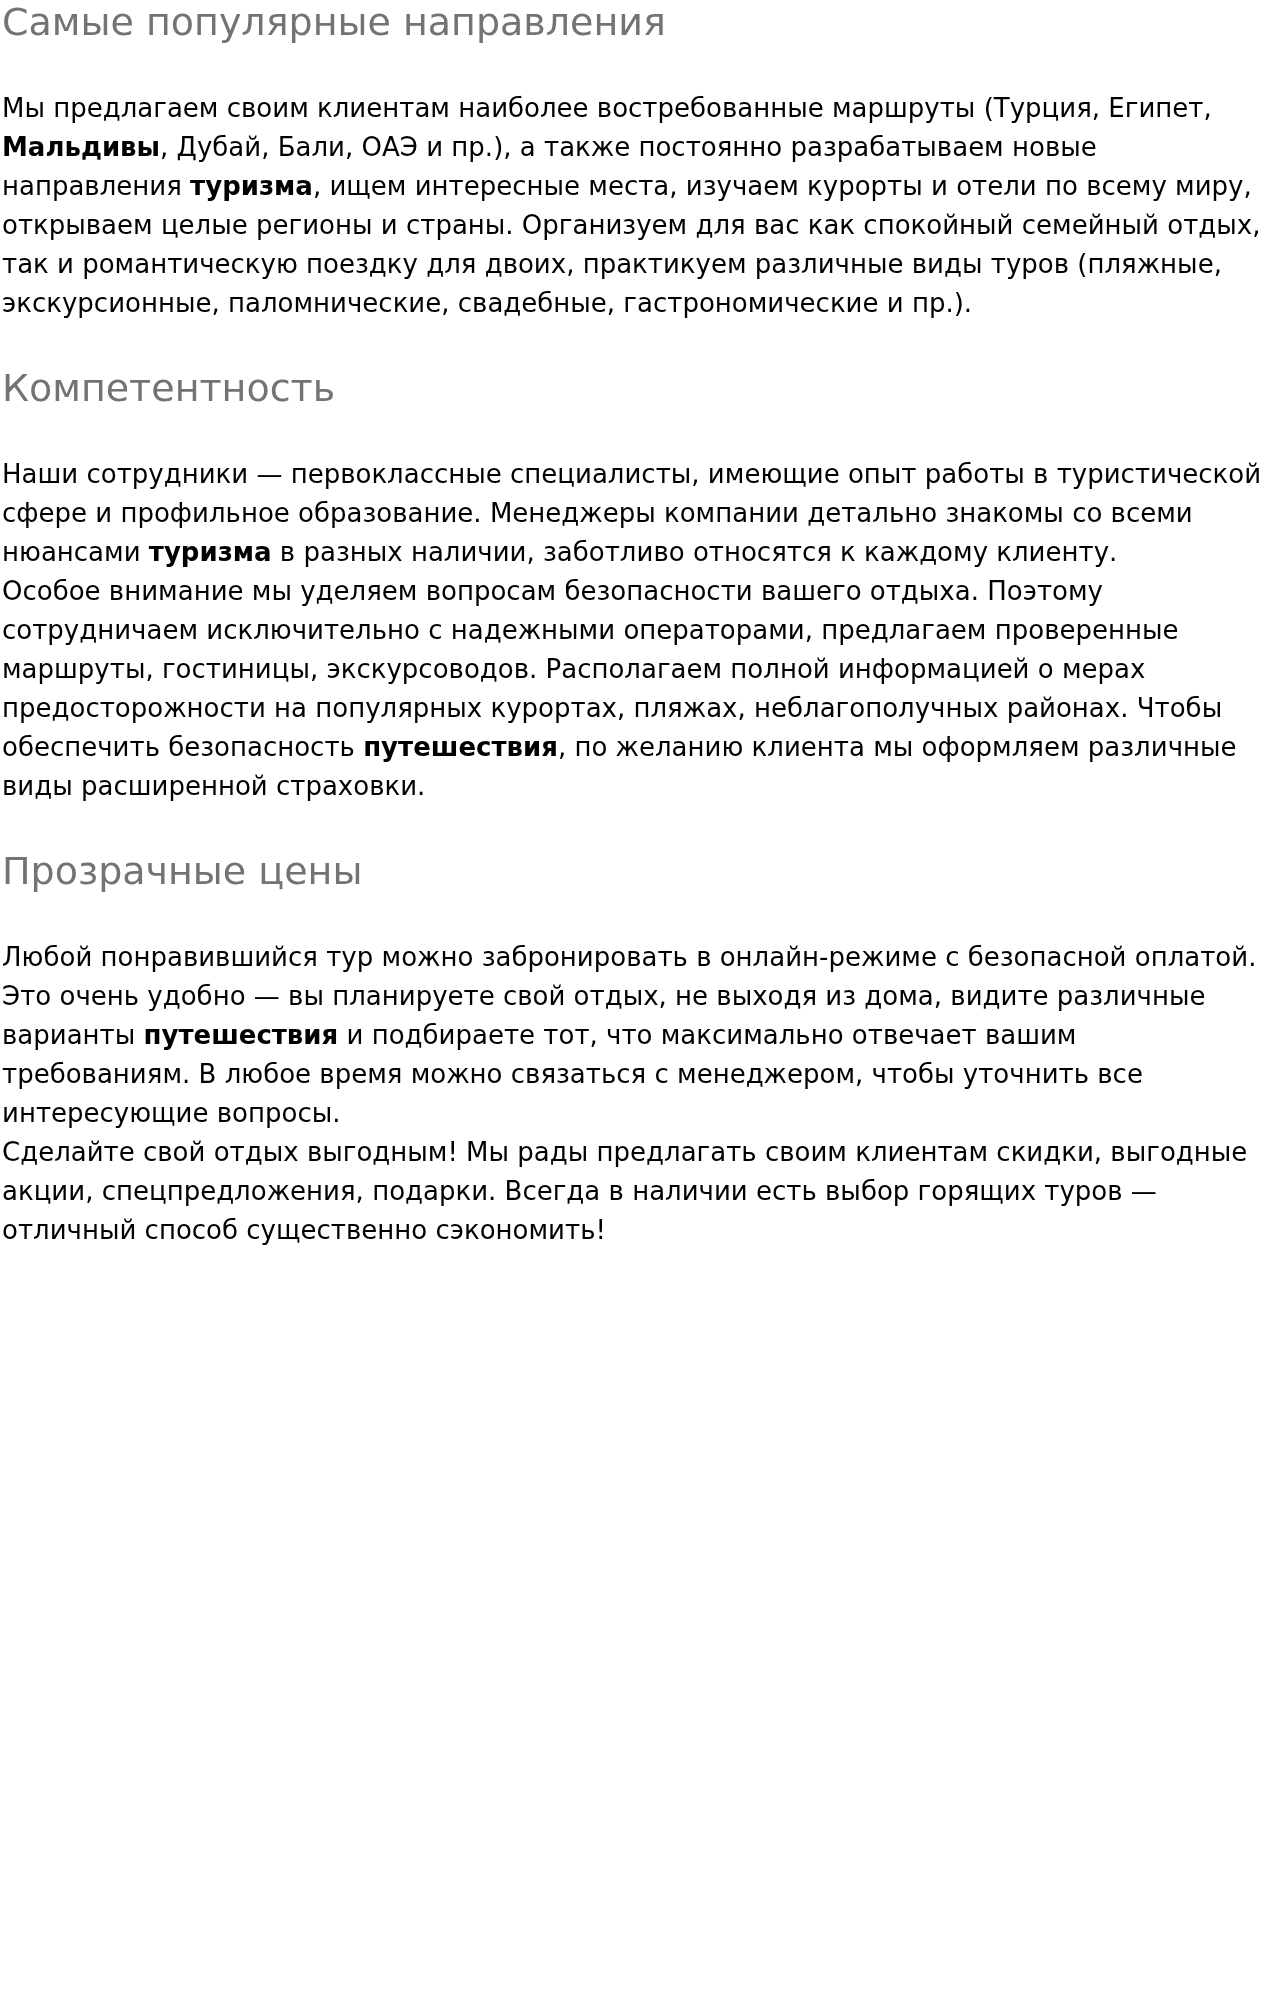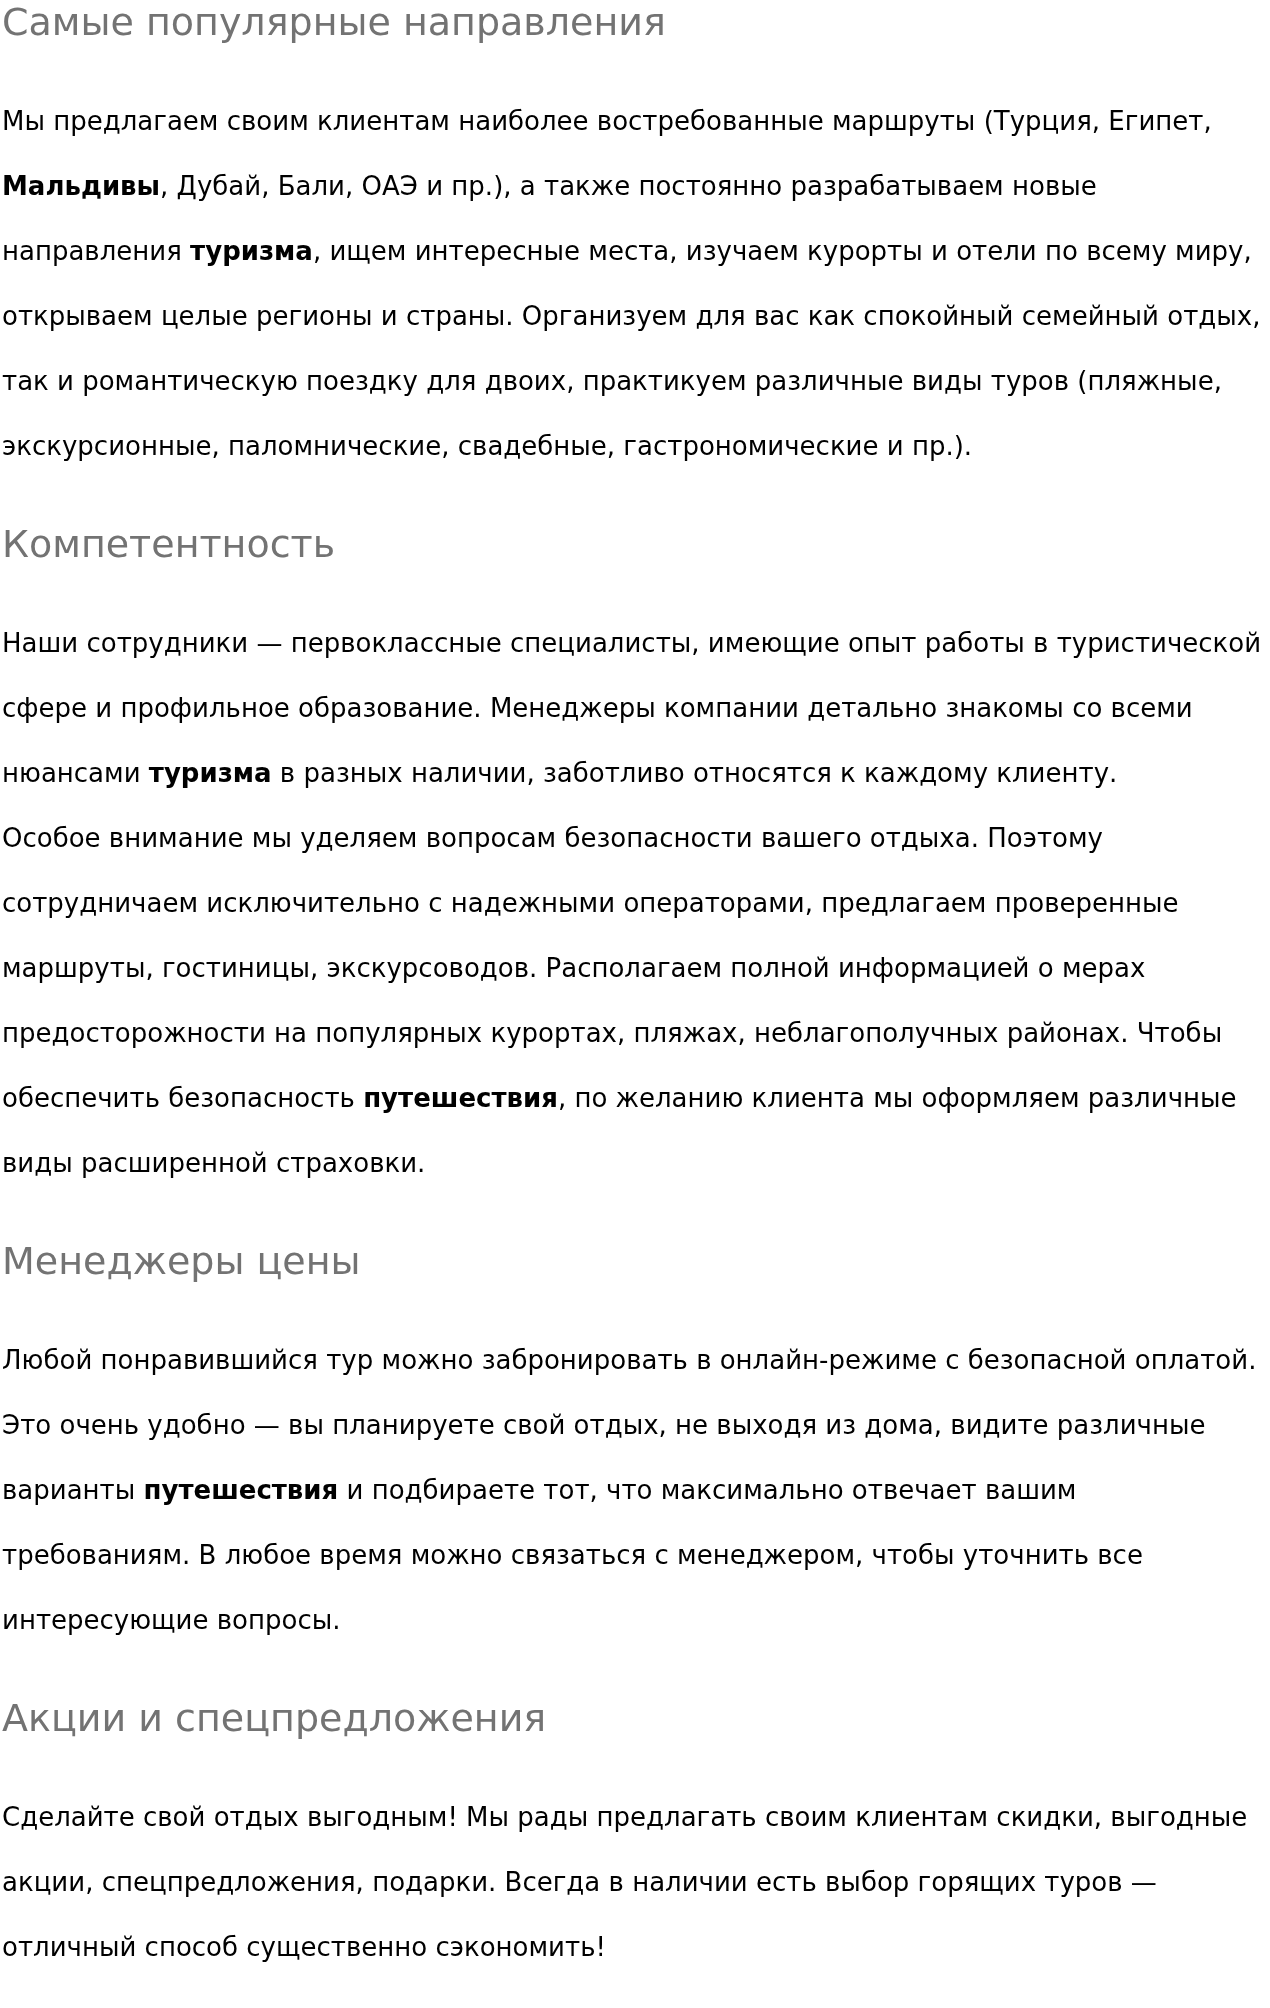--- a/index.html
+++ b/index.html
@@ -25,21 +25,21 @@
     line-height: 44px;
     margin: 43px 0 45px 0;
     color: #737373;
     letter-spacing: 0;
   }
   section:first-child h2 {
     margin-top: 0;
   }
   p {
     font-size: 26px;
-    line-height: 65px;
+    line-height: 39px;
     margin: 0;
     color: #000000;
   }
   p strong {
     font-weight: 700;
   }
 </style>
 </head>
 <body>
 
@@ -53,25 +53,24 @@
   <section>
     <h2>Компетентность</h2>
     <p><span>Наши сотрудники — первоклассные специалисты, имеющие опыт работы в туристической сфере и профильное образование. Менеджеры компании детально знакомы со всеми нюансами </span><strong>туризма</strong><span> в разных наличии, заботливо относятся к каждому клиенту.</span></p>
   </section>
 
   <section>
     <p><span>Особое внимание мы уделяем вопросам безопасности вашего отдыха. Поэтому сотрудничаем исключительно с надежными операторами, предлагаем проверенные маршруты, гостиницы, экскурсоводов. Располагаем полной информацией о мерах предосторожности на популярных курортах, пляжах, неблагополучных районах. Чтобы обеспечить безопасность </span><strong>путешествия</strong><span>, по желанию клиента мы оформляем различные виды расширенной страховки.</span></p>
   </section>
 
   <section>
-    <h2>Менеджеры цены</h2>
+    <h2>Прозрачные цены</h2>
   </section>
 
   <section>
     <p><span>Любой понравившийся тур можно забронировать в онлайн-режиме с безопасной оплатой. Это очень удобно — вы планируете свой отдых, не выходя из дома, видите различные варианты </span><strong>путешествия</strong><span> и подбираете тот, что максимально отвечает вашим требованиям. В любое время можно связаться с менеджером, чтобы уточнить все интересующие вопросы.</span></p>
   </section>
 
   <section>
-    <h2>Акции и спецпредложения</h2>
     <p><span>Сделайте свой отдых выгодным! Мы рады предлагать своим клиентам скидки, выгодные акции, спецпредложения, подарки. Всегда в наличии есть выбор горящих туров — отличный способ существенно сэкономить!</span></p>
   </section>
 
 </main>
 
 </body></html>

